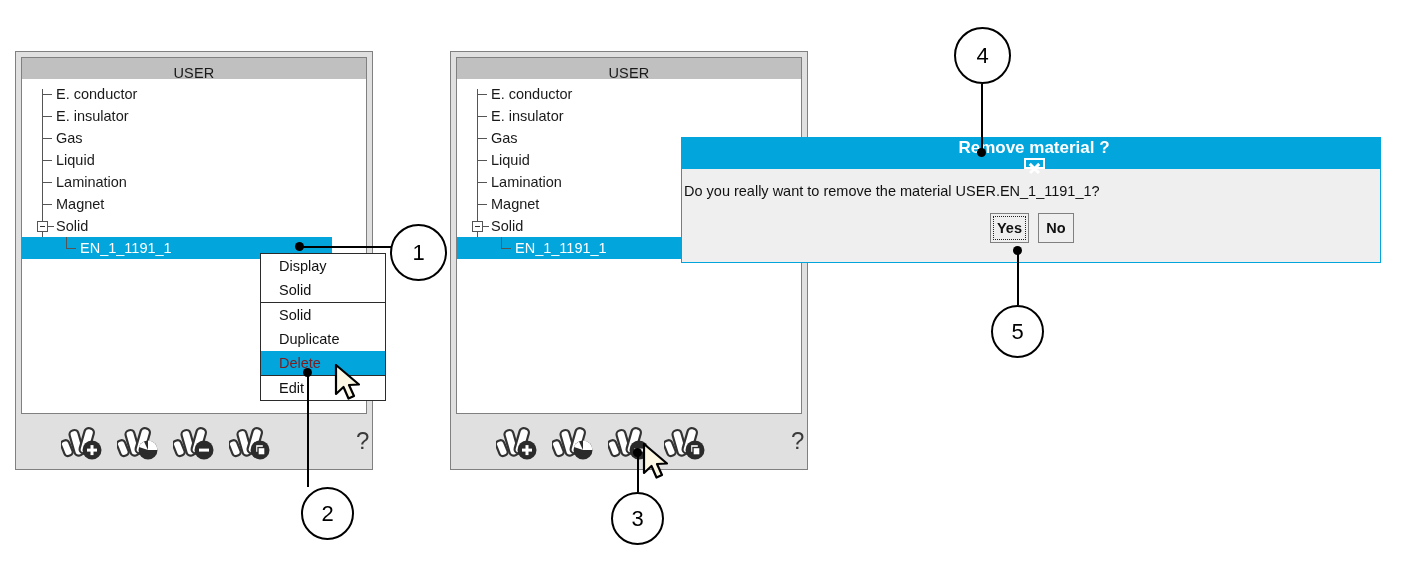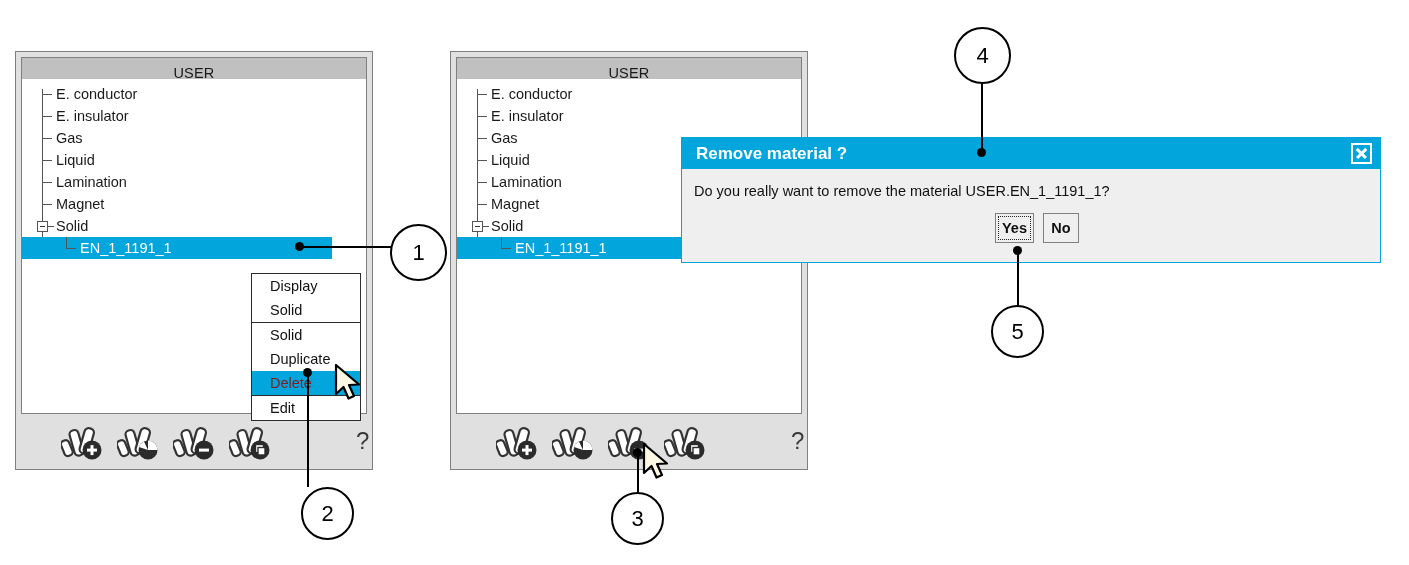--- a/index.html
+++ b/index.html
@@ -184,38 +184,39 @@
   .dlg-title {
     height: 31px;
     background: #03a5dd;
     color: #ffffff;
     display: flex;
     align-items: center;
     justify-content: space-between;
     padding: 0 8px 0 14px;
     font-size: 17px;
     font-weight: bold;
+    flex-direction: column;
   }
   .dlg-close {
     width: 21px; height: 21px;
     box-sizing: border-box;
     border: 2px solid #ffffff;
     position: relative;
   }
   .dlg-close:before, .dlg-close:after {
     content: "";
     position: absolute;
     left: 2px; top: 7px;
     width: 13px; height: 2.5px;
     background: #ffffff;
   }
   .dlg-close:before { transform: rotate(45deg); }
   .dlg-close:after  { transform: rotate(-45deg); }
   .dlg-body {
-    padding: 14px 0 0 12px;
+    padding: 14px 0 0 2px;
     font-size: 14.5px;
     color: #111;
   }
   .dlg-buttons {
     display: flex;
     justify-content: center;
     gap: 9px;
     margin-top: 14px;
     font-weight: bold;
   }
@@ -500,21 +501,21 @@
           </g>
           <circle cx="31" cy="28" r="9.5" fill="#2b2b2b"></circle>
           <rect x="26.5" y="22.5" width="8" height="8" fill="#fff" stroke="#2b2b2b" stroke-width="1.4"></rect>
           <rect x="29" y="25.5" width="7" height="7.5" fill="#fff" stroke="#2b2b2b" stroke-width="1.4"></rect>
         </svg>
       </div>
       <span class="help-q" style="left:340px; top:13px;">?</span>
     </div>
   </div>
 
-  <div class="ctxmenu" style="left:251px; top:253px; width:110px;margin-top:20px;">
+  <div class="ctxmenu" style="left:260px; top:253px; width:126px;">
     <div class="ctx-item">
       <span>Display</span>
     </div>
     <div class="ctx-item">
       <span>Solid</span>
     </div>
     <div class="ctx-sep"></div>
     <div class="ctx-item">
       <span>Solid</span>
     </div>

